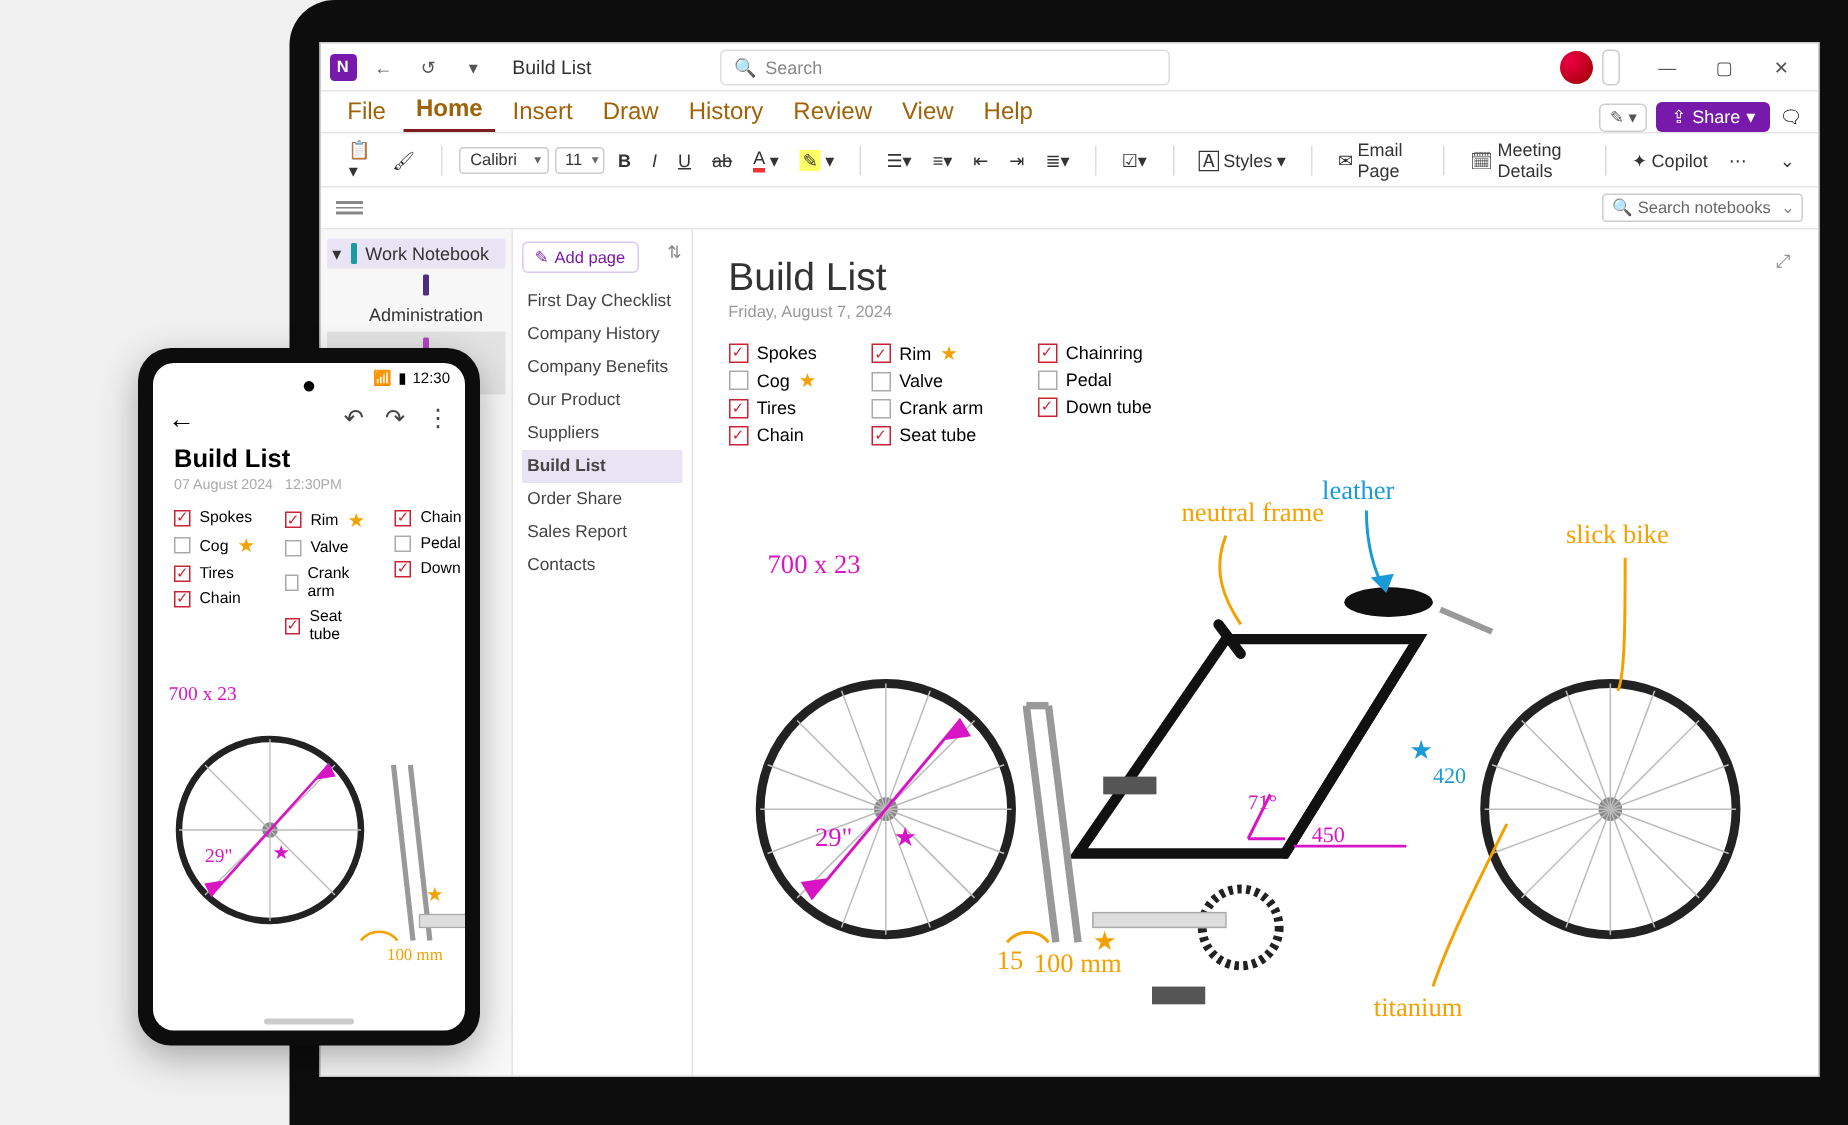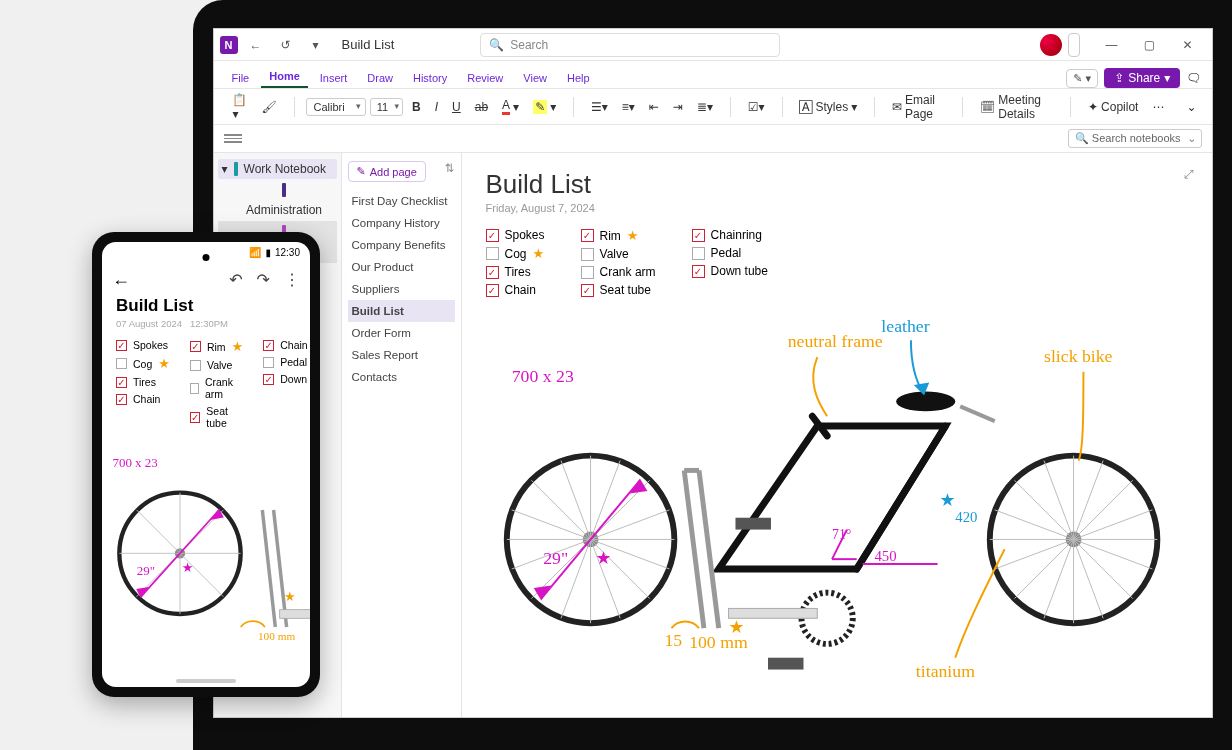--- a/index.html
+++ b/index.html
@@ -61,22 +61,22 @@
   .titlebar .spacer { flex:1; }
   .avatar{width:22px;height:22px;border-radius:50%;background:radial-gradient(circle at 30% 30%,#e04,#900);}
   .win-ctrl{display:flex;gap:2px;margin-left:8px;}
   .win-ctrl div{width:36px;height:28px;display:flex;align-items:center;justify-content:center;color:#555;cursor:pointer;}
 
   
   .tabs {
     height:28px;display:flex;align-items:flex-end;gap:4px;padding:0 10px;
     border-bottom:1px solid #e5e5e5;
   }
-  .tab{padding:4px 8px;font-size:11px;color:#6d28d9;cursor:pointer;}
-  .tab.active{border-bottom:2px solid #14532d;font-weight:600;}
+  .tab{padding:4px 8px;font-size:16px;color:#a16207;cursor:pointer;}
+  .tab.active{border-bottom:2px solid #7f1d1d;font-weight:600;}
   .tabs .right{margin-left:auto;display:flex;gap:6px;align-items:center;}
   .share-btn{background:#7719aa;color:#fff;border-radius:4px;padding:3px 10px;font-size:12px;display:flex;gap:4px;align-items:center;}
   .mode-btn{border:1px solid #ccc;border-radius:4px;padding:2px 6px;font-size:11px;color:#555;}
 
   
   .ribbon{
     height:36px;display:flex;align-items:center;gap:4px;padding:0 10px;
     border-bottom:1px solid #e5e5e5;font-size:12px;color:#333;
   }
   .ribbon .grp{display:flex;align-items:center;gap:4px;padding:0 4px;}
@@ -299,21 +299,21 @@
           </span>
           <span class="sort">⇅</span>
         </div>
         <div style="height:8px"></div>
         <div class="p">First Day Checklist</div>
         <div class="p">Company History</div>
         <div class="p">Company Benefits</div>
         <div class="p">Our Product</div>
         <div class="p">Suppliers</div>
         <div class="p sel">Build List</div>
-        <div class="p">Order Form</div>
+        <div class="p">Order Share</div>
         <div class="p">Sales Report</div>
         <div class="p">Contacts</div>
       </div>
 
       <div class="canvas">
         <div class="expand-icon">⤢</div>
         <h1>Build List</h1>
         <div class="date">Friday, August 7, 2024</div>
 
         <div class="checklist">

